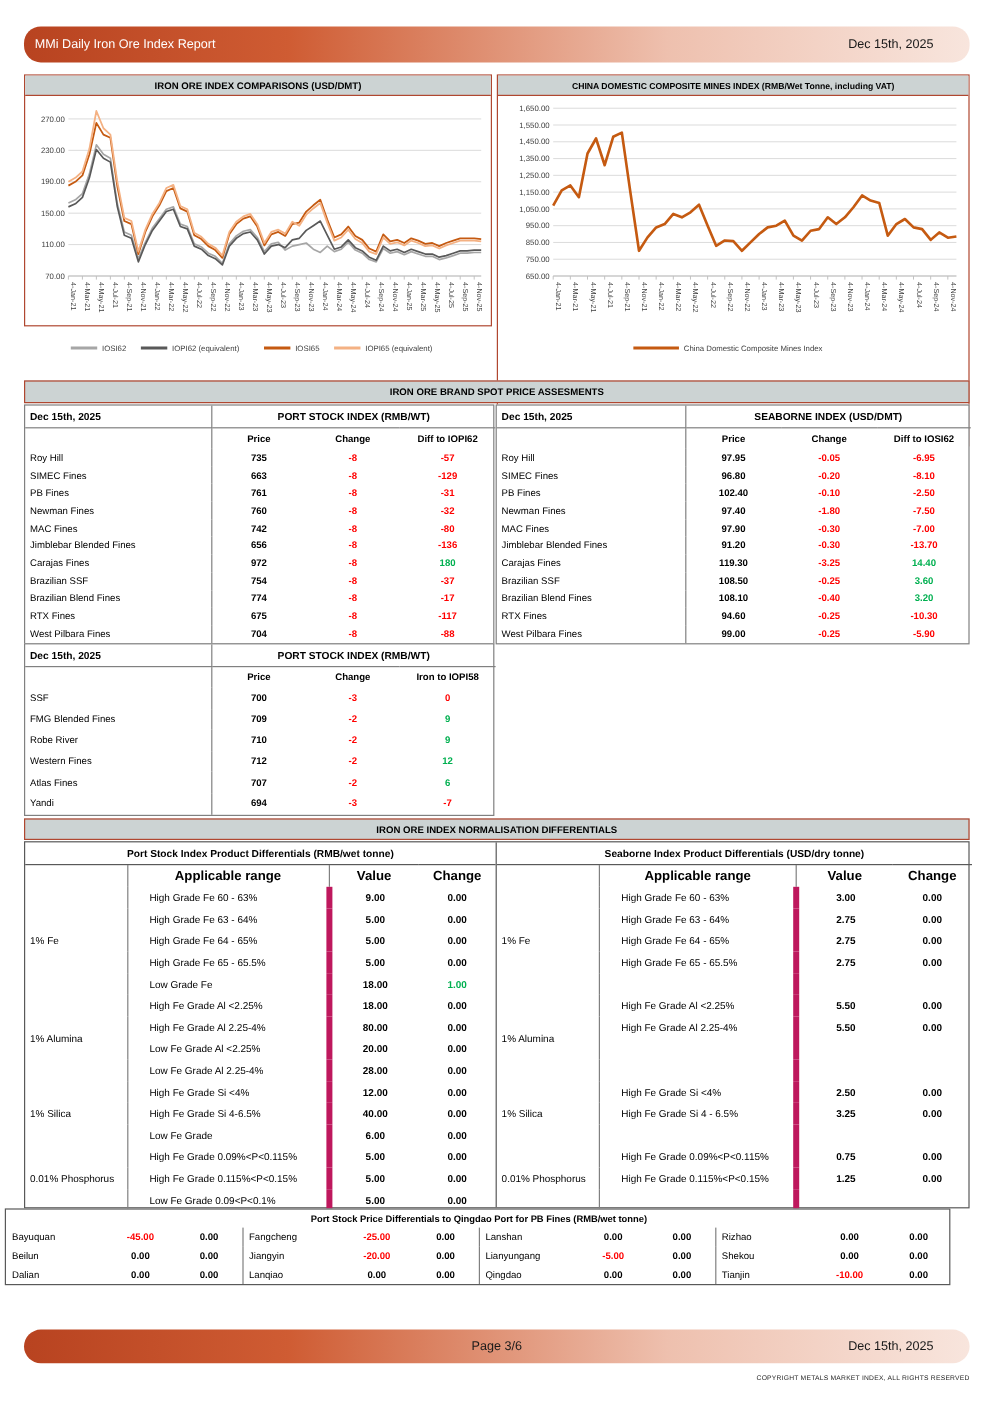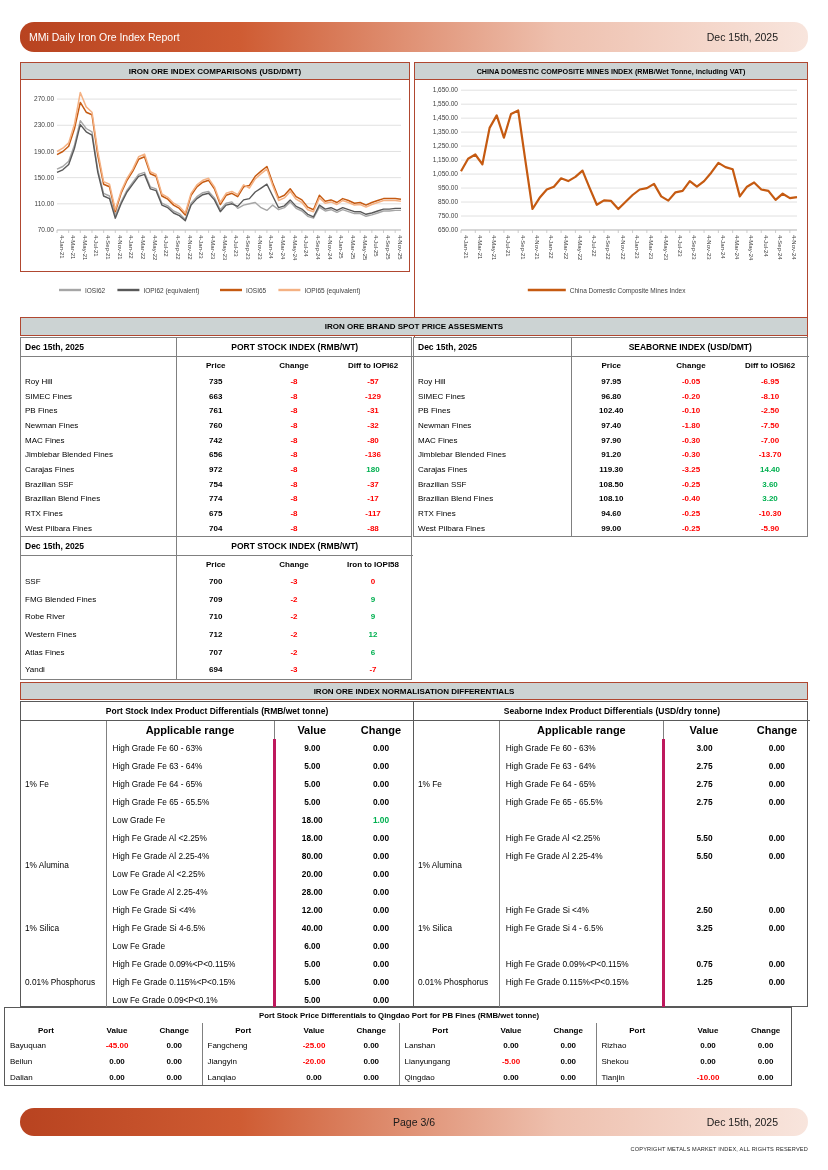--- a/index.html
+++ b/index.html
@@ -37,21 +37,21 @@
   .spot .nm{text-align:left;padding-left:4px;font-weight:normal;}
   .spot .vl{text-align:center;font-weight:bold;}
   .spot td:first-child,.spot th:first-child{border-right:1px solid #808080;}
   
   .diffbox{border:1px solid #595959;background:#fff;}
   .dwrap{position:absolute;top:0;height:100%;}
   .dt tr.t th{height:18px;border-bottom:1px solid #595959;font-size:8.5px;}
   .dt tr.ch th{height:18px;font-size:11px;}
   .dt tbody td{height:18px;font-size:8.3px;}
   .dt .grp{text-align:left;padding-left:4px;vertical-align:middle;border-right:1px solid #808080;font-weight:normal;}
-  .dt .rng{text-align:left;padding-left:6px;border-right:3px solid #be185d;}
+  .dt .rng{text-align:left;padding-left:18px;border-right:5px solid #be185d;}
   .dt .vl{text-align:center;font-weight:bold;}
   .dt th.c1{border-right:1px solid #808080;}
   
   .portsbox{border:1px solid #595959;background:#fff;}
   .ports tr.t th{height:15px;font-size:7.8px;}
   .ports tr.h th{height:15px;font-size:8px;}
   .ports tbody td{height:15.8px;font-size:8px;margin-left:22px;}
   .ports .nm{text-align:left;padding-left:5px;}
   .ports .vl{text-align:center;font-weight:bold;}
   .ports .gs{border-left:1px solid #808080;}
@@ -704,34 +704,20 @@
           <col style="width:60px">
           <col style="width:55px">
         <col style="width:82px">
           <col style="width:60px">
           <col style="width:55px">
       </colgroup>
       <thead>
         <tr class="t">
             <th colspan="12">Port Stock Price Differentials to Qingdao Port for PB Fines (RMB/wet tonne)</th>
           </tr>
-        <tr class="h">
-            <th>Port</th>
-            <th>Value</th>
-            <th>Change</th>
-            <th class="gs">Port</th>
-            <th>Value</th>
-            <th>Change</th>
-            <th class="gs">Port</th>
-            <th>Value</th>
-            <th>Change</th>
-            <th class="gs">Port</th>
-            <th>Value</th>
-            <th>Change</th>
-          </tr>
       </thead>
       <tbody>
           <tr>
             <td class="nm">Bayuquan</td>
             <td class="vl neg">-45.00</td>
             <td class="vl">0.00</td>
             <td class="nm gs">Fangcheng</td>
             <td class="vl neg">-25.00</td>
             <td class="vl">0.00</td>
             <td class="nm gs">Lanshan</td>

